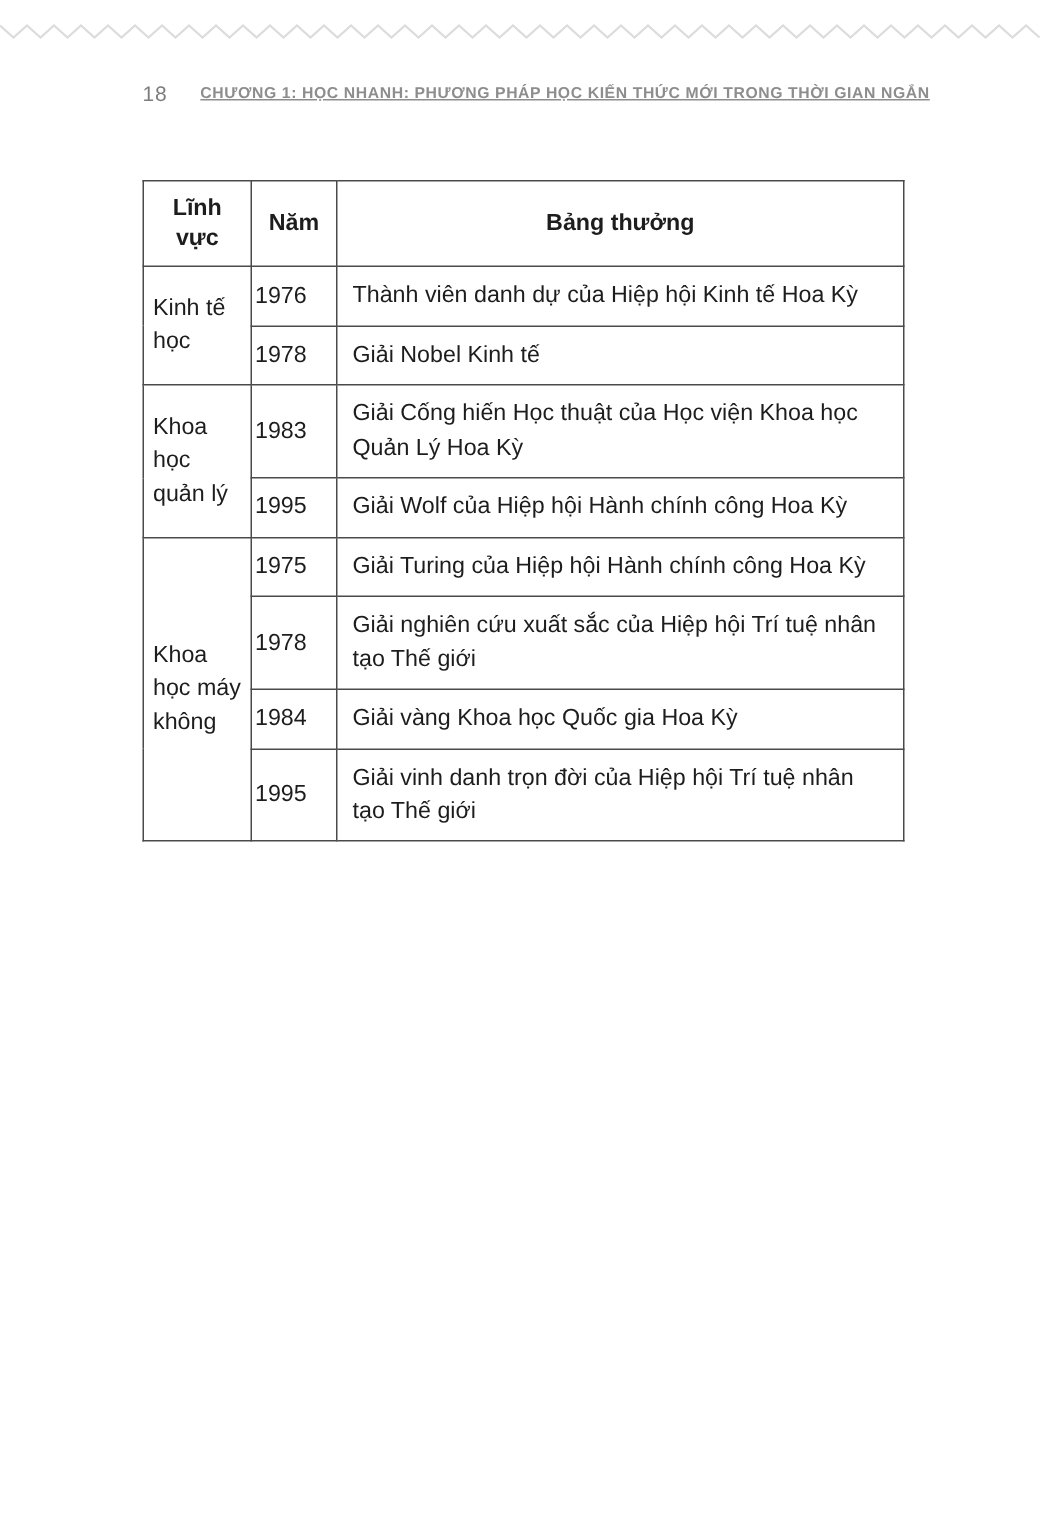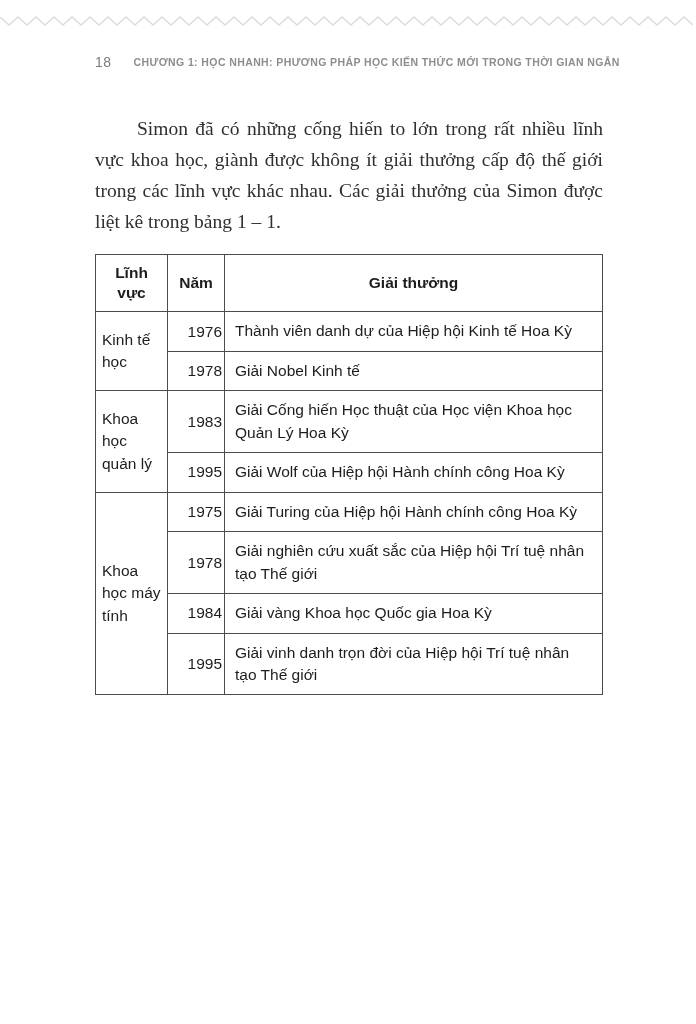--- a/index.html
+++ b/index.html
@@ -42,20 +42,21 @@
   }
   .chapter-title {
     flex: 1;
     text-align: left;
     font-size: 10.5px;
     font-weight: bold;
     color: #8d8d8d;
     letter-spacing: 0.4px;
     text-transform: uppercase;
     white-space: nowrap;
+    text-decoration: underline;
   }
   .content {
     position: absolute;
     top: 103px;
     left: 95px;
     width: 508px;
   }
   .para {
     font-size: 19.5px;
     line-height: 31px;
@@ -94,21 +95,21 @@
     line-height: 1.3;
   }
   th.col-field { width: 72px; }
   th.col-year  { width: 57px; }
   td.field-cell {
     text-align: left;
     padding: 6px 6px;
     line-height: 1.45;
   }
   td.year-cell {
-    text-align: right;
+    text-align: left;
     padding: 8px 2px;
   }
   td.award-cell {
     text-align: left;
     padding: 8px 8px 8px 10px;
     line-height: 1.45;
   }
 </style>
 </head>
 <body>
@@ -119,29 +120,28 @@
     <polyline points="0,3 9,11 18,3 27,11 36,3 45,11 54,3 63,11 72,3 81,11 90,3 99,11 108,3 117,11 126,3 135,11 144,3 153,11 162,3 171,11 180,3 189,11 198,3 207,11 216,3 225,11 234,3 243,11 252,3 261,11 270,3 279,11 288,3 297,11 306,3 315,11 324,3 333,11 342,3 351,11 360,3 369,11 378,3 387,11 396,3 405,11 414,3 423,11 432,3 441,11 450,3 459,11 468,3 477,11 486,3 495,11 504,3 513,11 522,3 531,11 540,3 549,11 558,3 567,11 576,3 585,11 594,3 603,11 612,3 621,11 630,3 639,11 648,3 657,11 666,3 675,11 684,3 693,11" fill="none" stroke="#dcdcdc" stroke-width="1.5"></polyline>
   </svg>
 
   <div class="page-header">
     <span class="page-number">18</span>
     <span class="header-divider"></span>
     <span class="chapter-title">CHƯƠNG 1: HỌC NHANH: PHƯƠNG PHÁP HỌC KIẾN THỨC MỚI TRONG THỜI GIAN NGẮN</span>
   </div>
 
   <div class="content">
-    <p class="para indented">Simon đã có những cống hiến to lớn trong rất nhiều lĩnh vực khoa học, giành được không ít giải thưởng cấp độ thế giới trong các lĩnh vực khác nhau. Các giải thưởng của Simon được liệt kê trong bảng 1 – 1.</p>
 
 
     <table class="awards">
       <thead>
         <tr>
           <th class="col-field">Lĩnh vực</th>
           <th class="col-year">Năm</th>
-          <th class="col-award">Giải thưởng</th>
+          <th class="col-award">Bảng thưởng</th>
         </tr>
       </thead>
       <tbody>
           <tr>
             <td rowspan="2" class="field-cell">Kinh tế học</td>
             <td class="year-cell">1976</td>
             <td class="award-cell">Thành viên danh dự của Hiệp hội Kinh tế Hoa Kỳ</td>
           </tr>
           <tr>
             <td class="year-cell">1978</td>
@@ -150,21 +150,21 @@
           <tr>
             <td rowspan="2" class="field-cell">Khoa học quản lý</td>
             <td class="year-cell">1983</td>
             <td class="award-cell">Giải Cống hiến Học thuật của Học viện Khoa học Quản Lý Hoa Kỳ</td>
           </tr>
           <tr>
             <td class="year-cell">1995</td>
             <td class="award-cell">Giải Wolf của Hiệp hội Hành chính công Hoa Kỳ</td>
           </tr>
           <tr>
-            <td rowspan="4" class="field-cell">Khoa học máy tính</td>
+            <td rowspan="4" class="field-cell">Khoa học máy không</td>
             <td class="year-cell">1975</td>
             <td class="award-cell">Giải Turing của Hiệp hội Hành chính công Hoa Kỳ</td>
           </tr>
           <tr>
             <td class="year-cell">1978</td>
             <td class="award-cell">Giải nghiên cứu xuất sắc của Hiệp hội Trí tuệ nhân tạo Thế giới</td>
           </tr>
           <tr>
             <td class="year-cell">1984</td>
             <td class="award-cell">Giải vàng Khoa học Quốc gia Hoa Kỳ</td>

